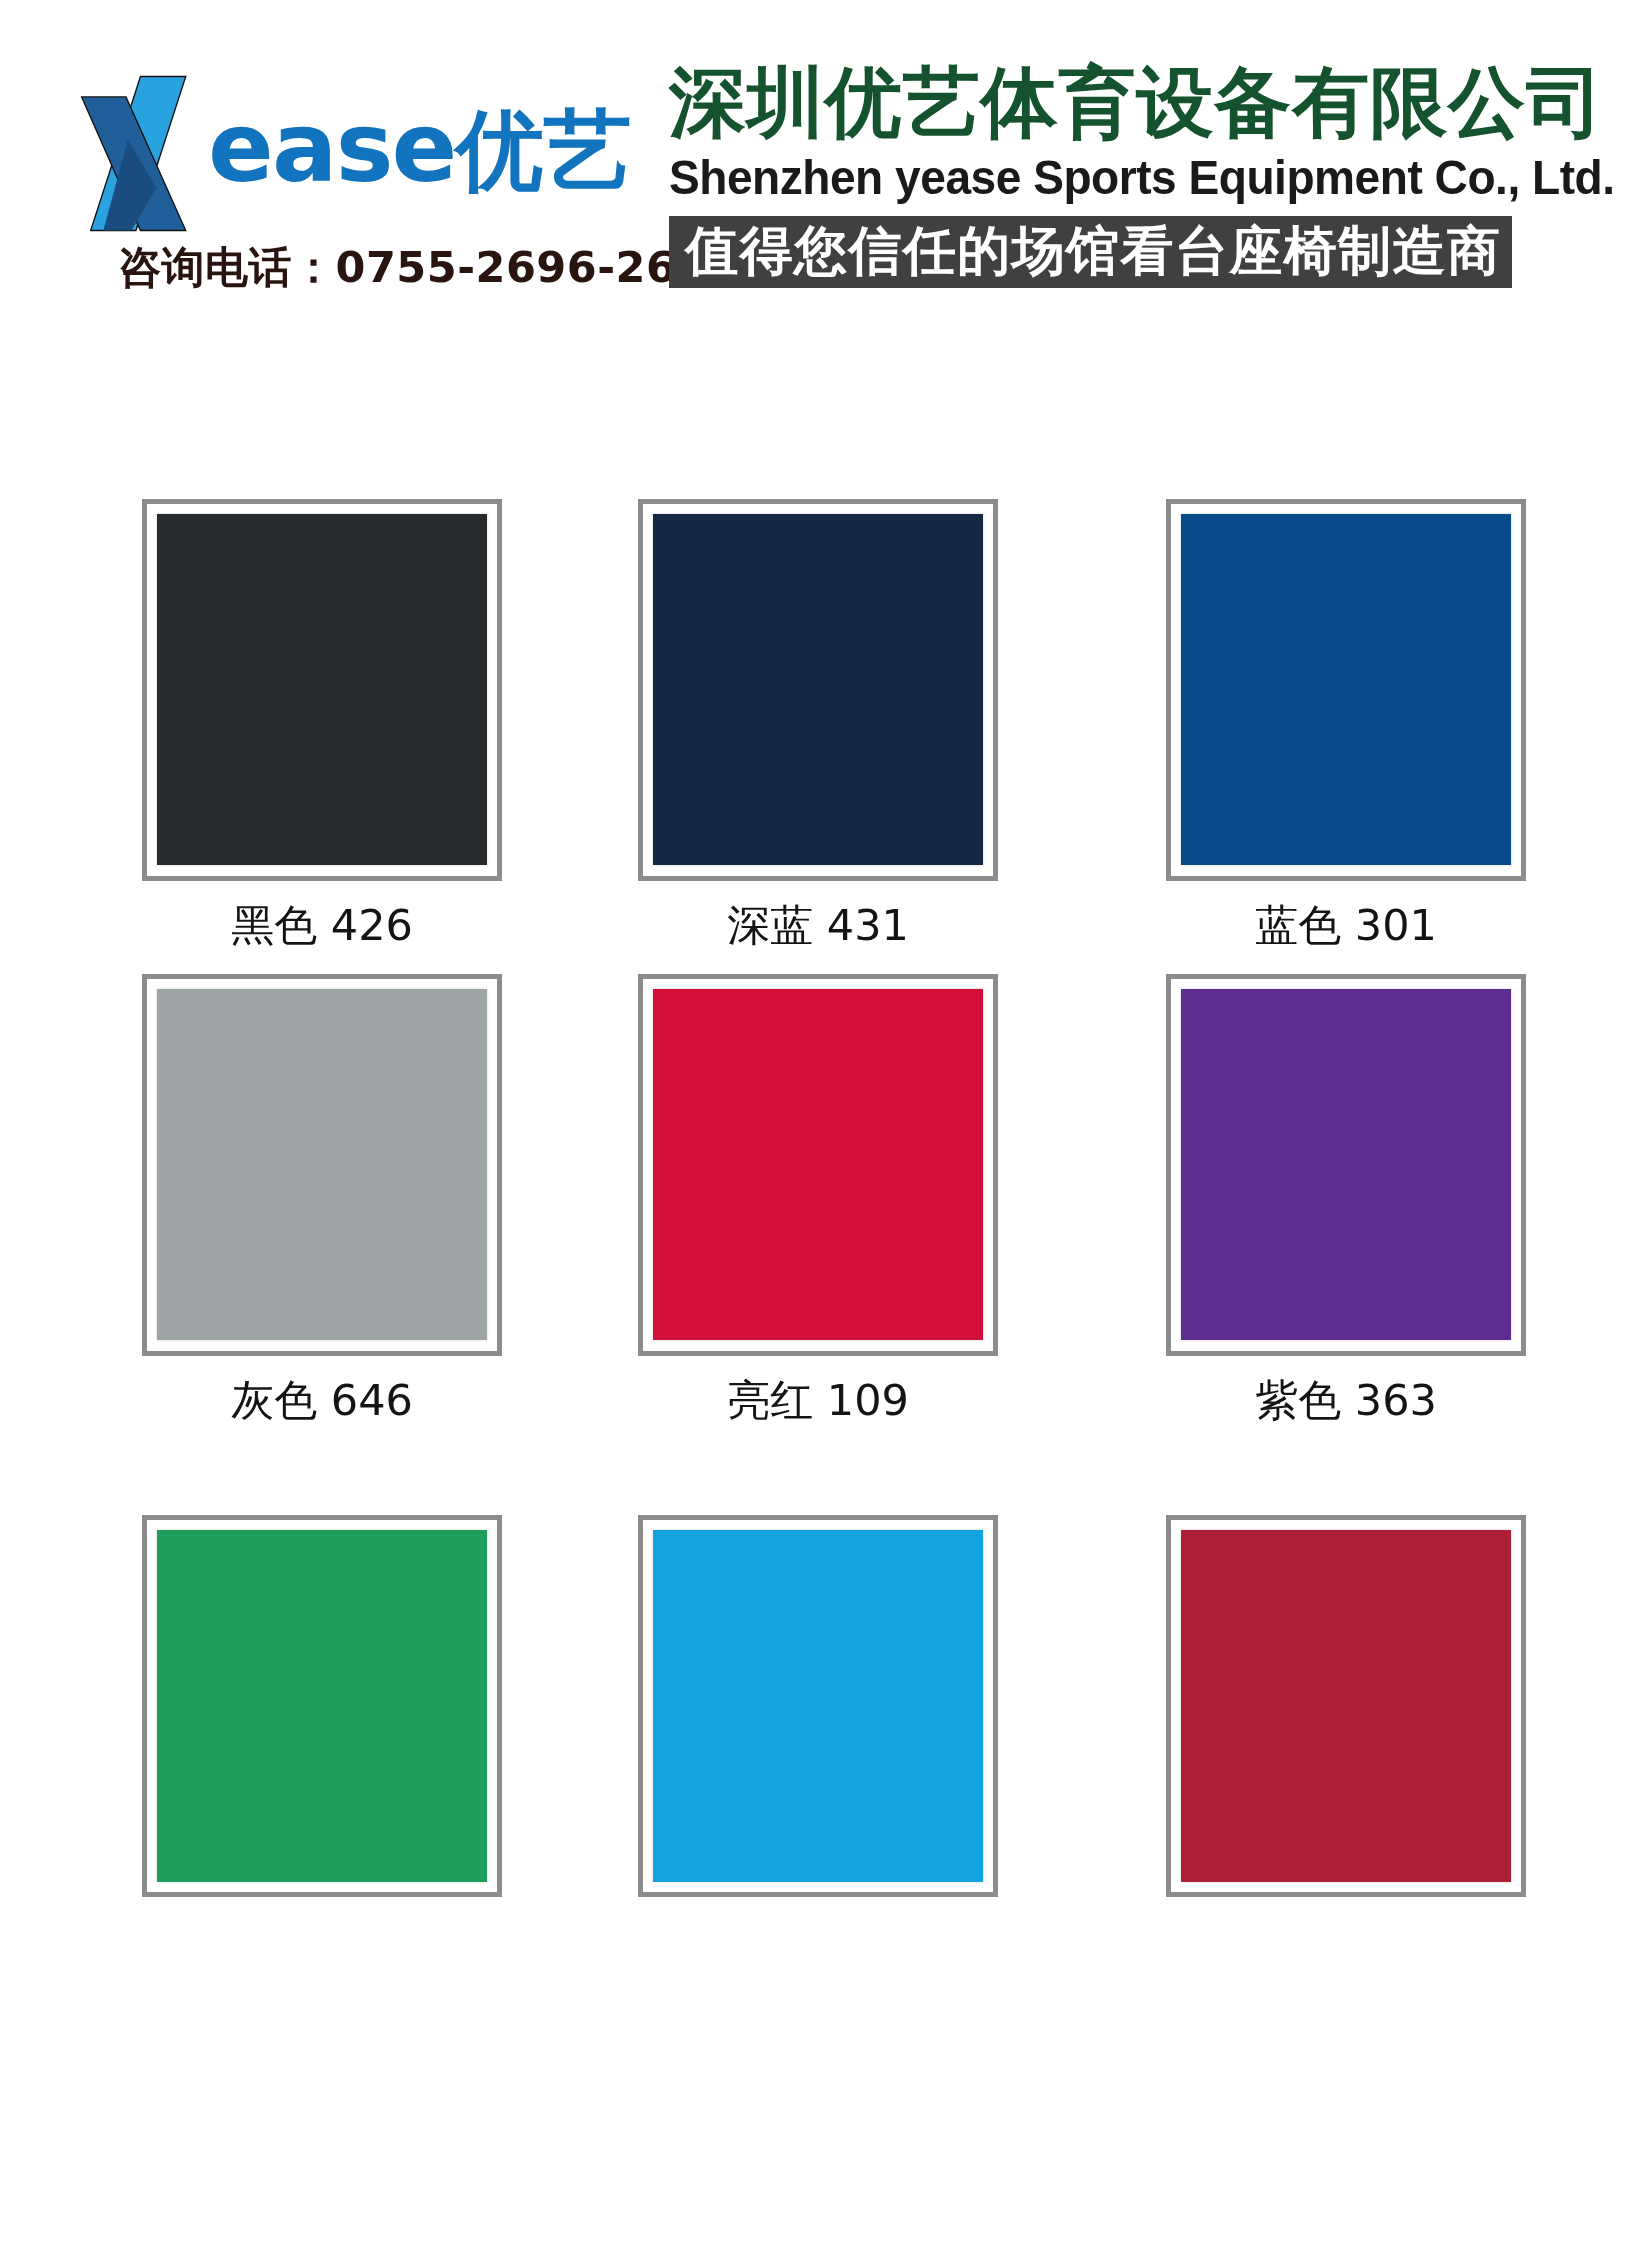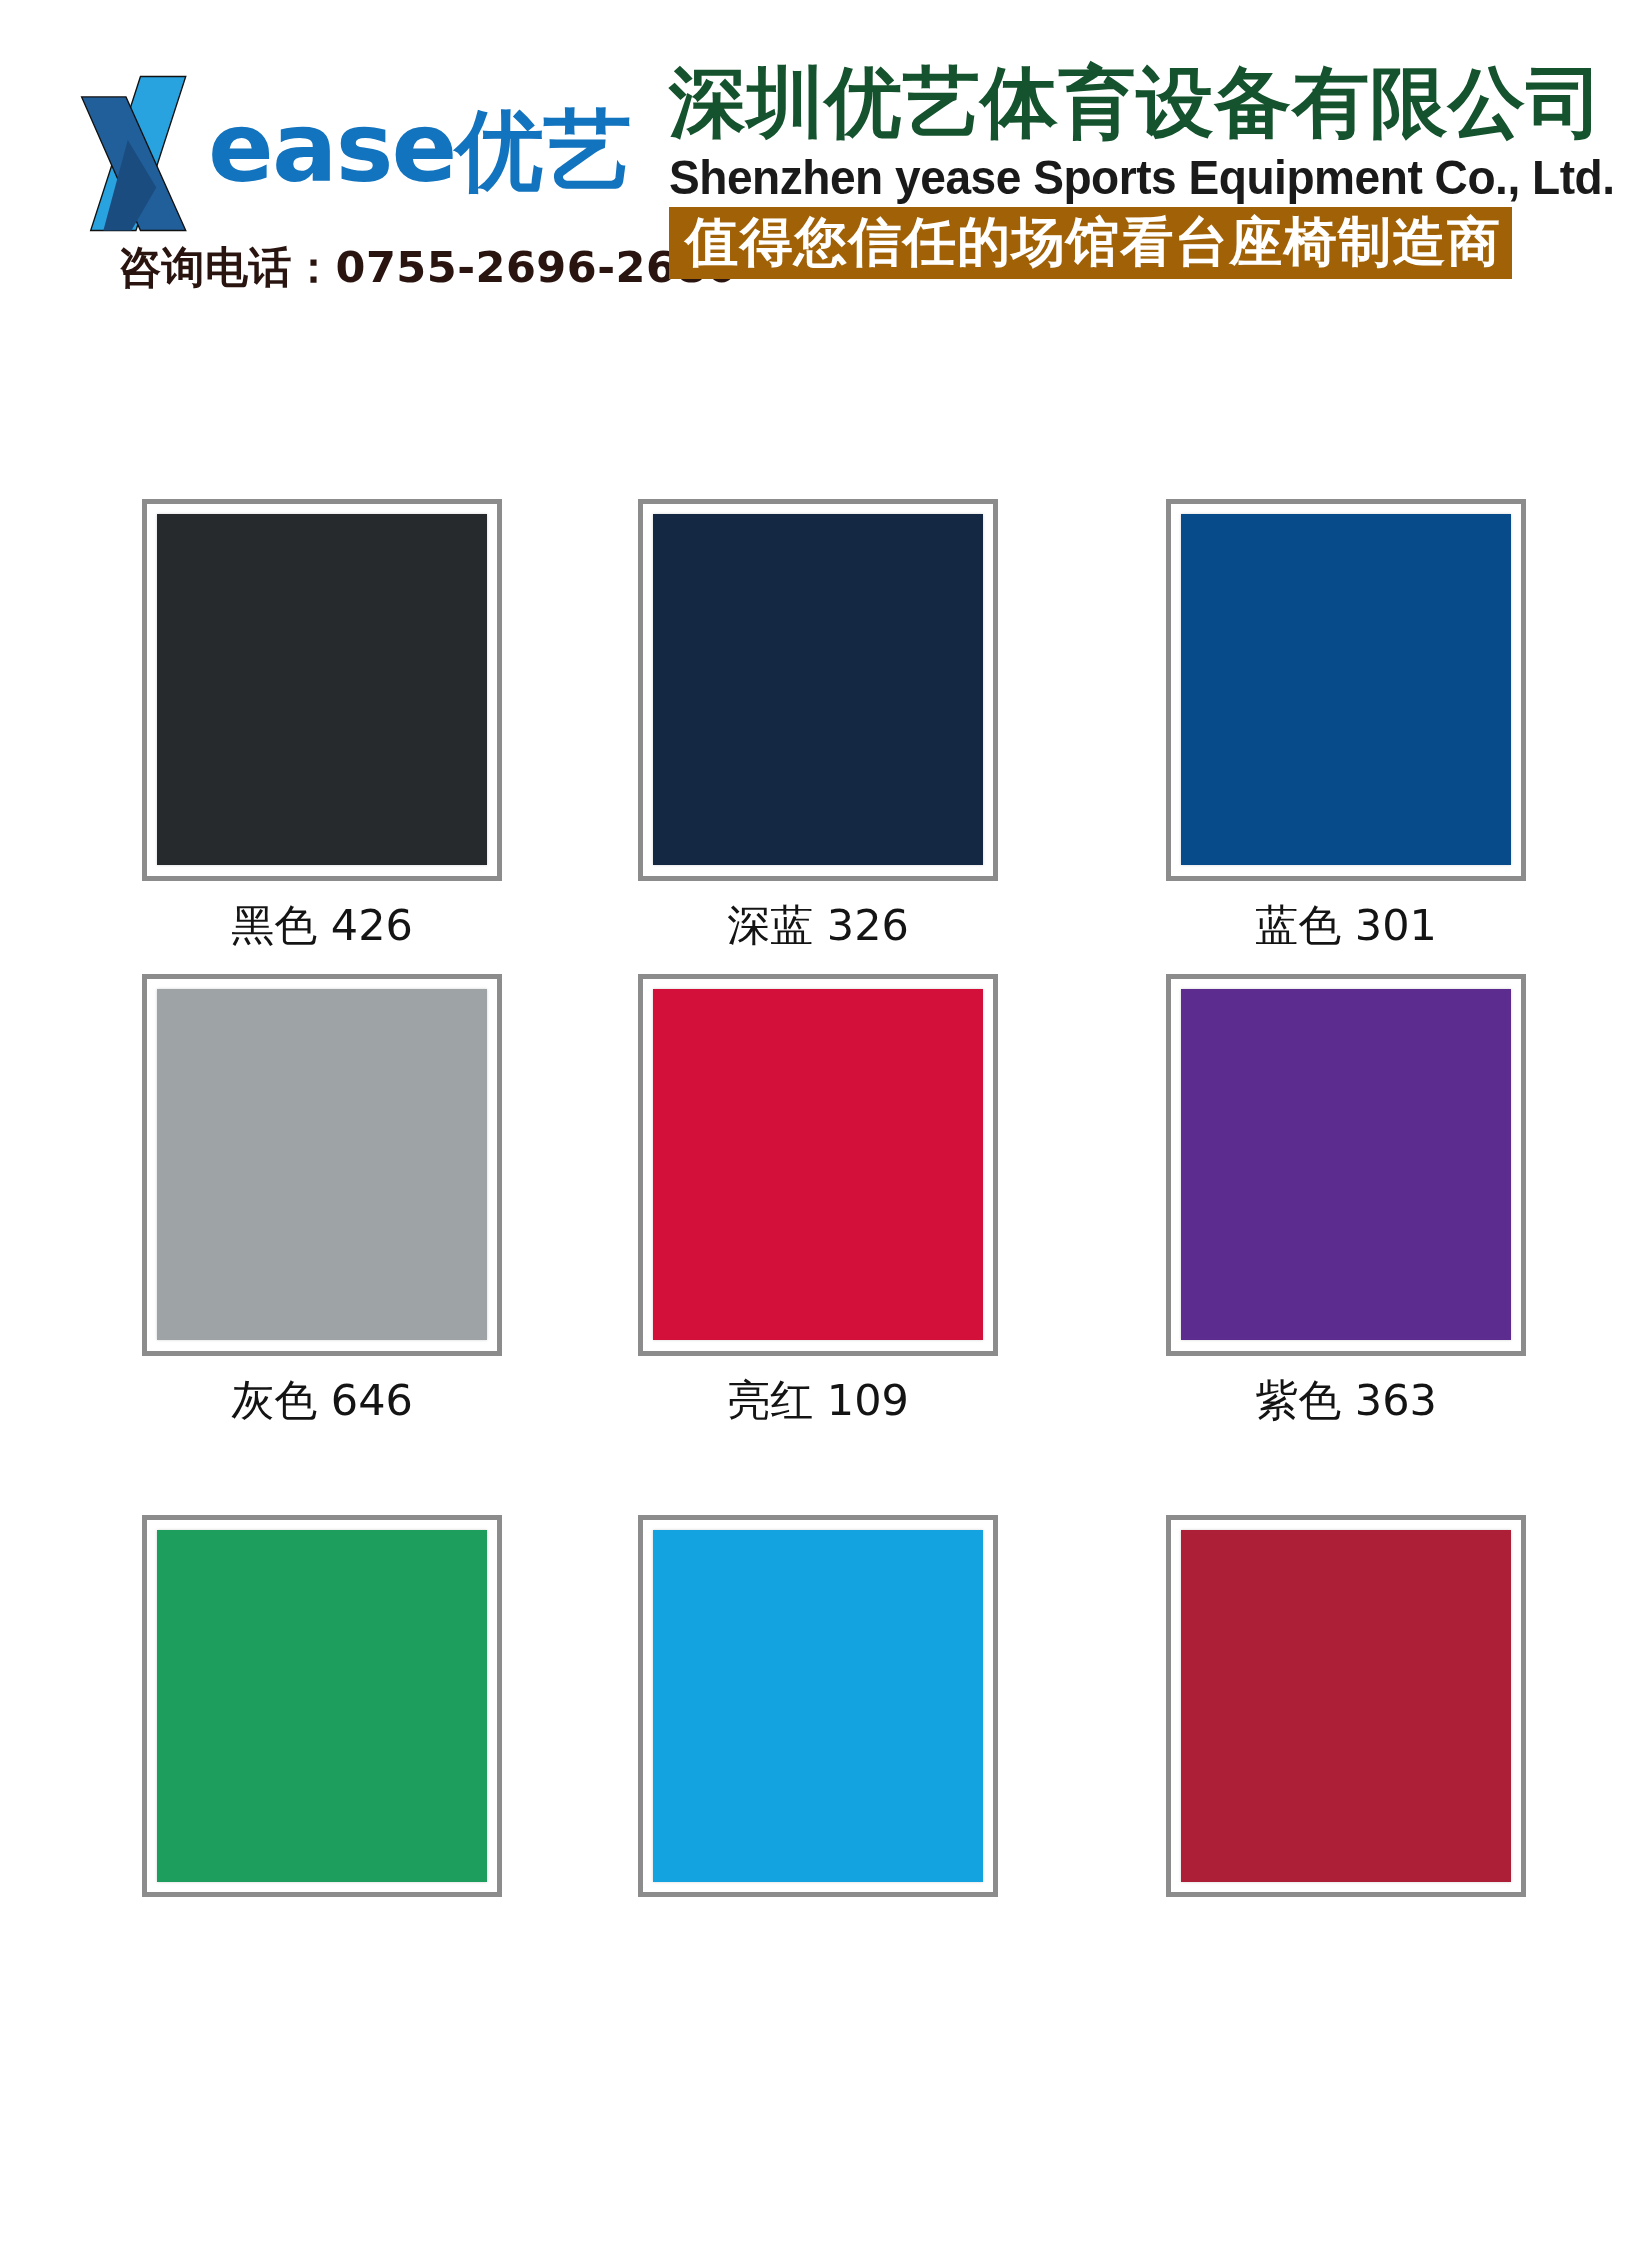--- a/index.html
+++ b/index.html
@@ -95,23 +95,23 @@
     line-height: 1.05;
     font-weight: bold;
     color: #1A1A1A;
     letter-spacing: -0.5px;
     white-space: nowrap;
     font-family: "Liberation Sans", sans-serif;
     transform: scaleX(0.94);
     transform-origin: left center;
   }
   .slogan-banner {
-    margin-top: 4px;
+    margin-top: 13px;
     display: inline-block;
-    background: #a16207;
+    background: #404040;
     padding: 8.1px 16.3px 11px 16.3px;
     box-sizing: border-box;
     width: 843px;
   }
   .slogan-text {
     font-size: 53px;
     line-height: 1;
     font-weight: bold;
     color: #ffffff;
     letter-spacing: 1.4px;
@@ -201,21 +201,21 @@
       <div class="cell">
         <div class="swatch-frame">
           <div class="swatch-fill" style="background: rgb(38, 42, 45);"></div>
         </div>
         <div class="swatch-label">黑色 426</div>
       </div>
       <div class="cell">
         <div class="swatch-frame">
           <div class="swatch-fill" style="background: rgb(21, 40, 67);"></div>
         </div>
-        <div class="swatch-label">深蓝 326</div>
+        <div class="swatch-label">深蓝 431</div>
       </div>
       <div class="cell">
         <div class="swatch-frame">
           <div class="swatch-fill" style="background: rgb(8, 75, 138);"></div>
         </div>
         <div class="swatch-label">蓝色 301</div>
       </div>
     </div>
     <div class="row">
       <div class="cell">

